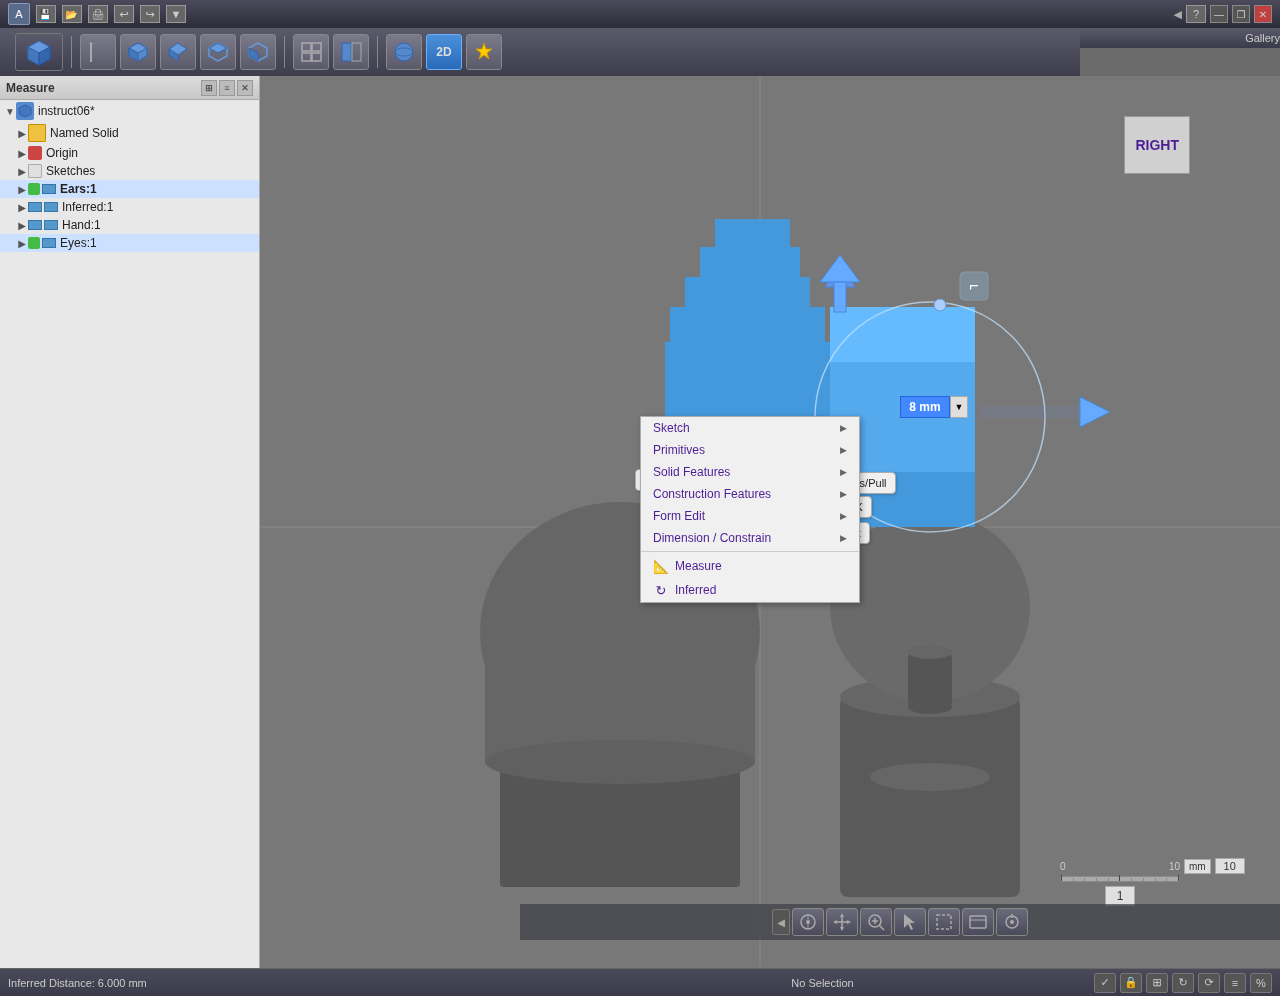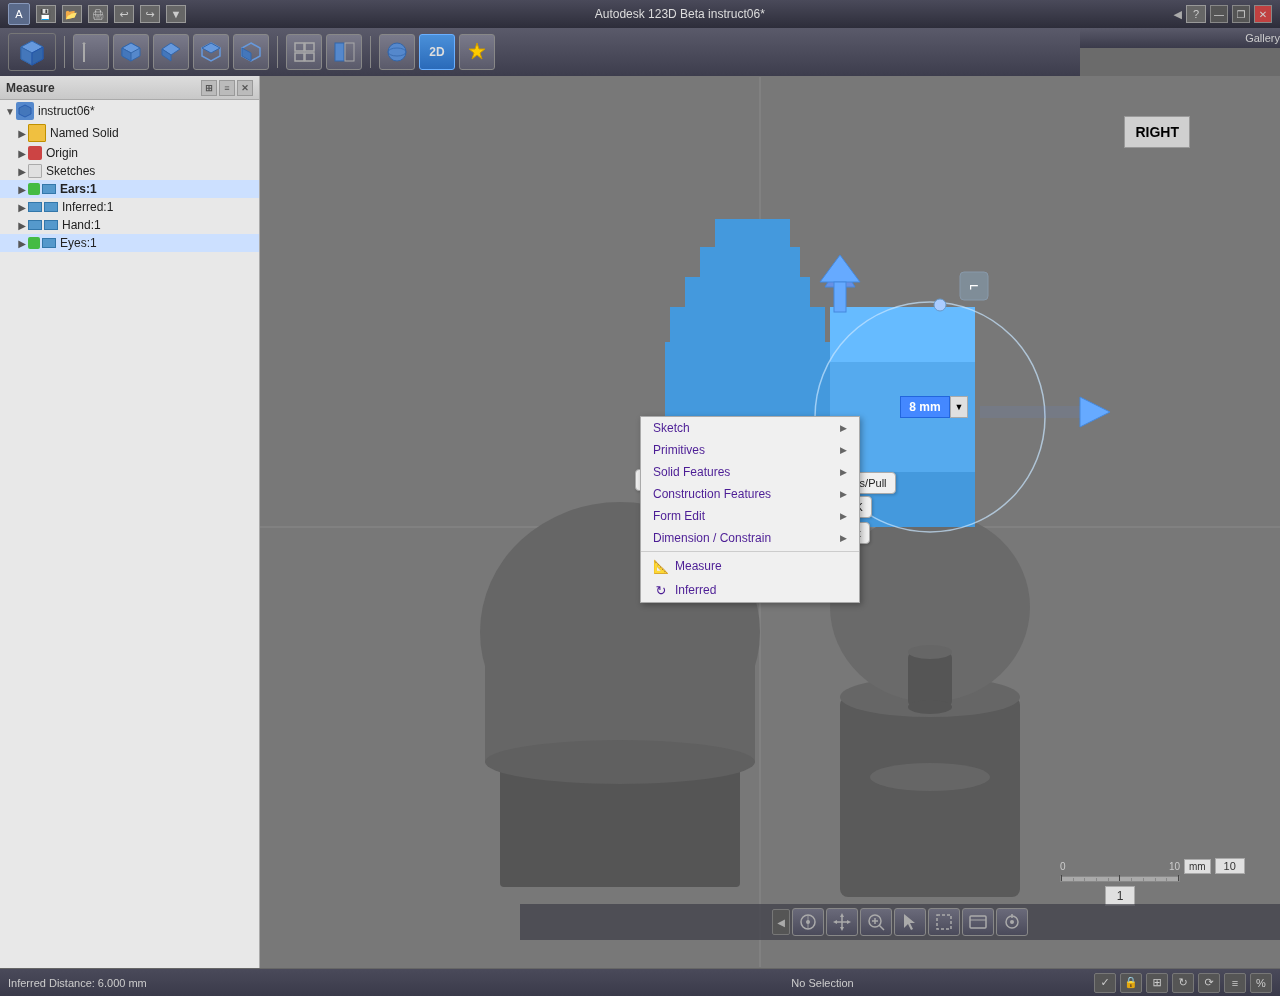--- a/index.html
+++ b/index.html
@@ -21,21 +21,21 @@
       position: absolute; top: 28px; right: 0; width: 200px; height: 20px;
       background: linear-gradient(to bottom, #5a5a6a, #3a3a4a);
       display: flex; align-items: center; justify-content: flex-end; 
       color: #ccc; font-size: 11px; cursor: pointer;
     }
 
     
     #toolbar {
       position: absolute; top: 28px; left: 0; right: 200px; height: 48px;
       background: linear-gradient(to bottom, #5a5a6a, #3d3d4d);
-      display: flex; align-items: center; padding: 0 8px; gap: 4px;
+      display: flex; align-items: center; padding: 0 15px; gap: 4px;
     }
     .toolbar-btn {
       width: 36px; height: 36px; background: linear-gradient(to bottom, #7a7a8a, #5a5a6a);
       border: 1px solid #888; border-radius: 3px; display: flex; align-items: center;
       justify-content: center; cursor: pointer; color: #ddd; font-size: 16px;
     }
     .toolbar-btn.active { background: linear-gradient(to bottom, #4a90d9, #2a6ab9); border-color: #6ab0ff; }
     .toolbar-divider { width: 1px; height: 32px; background: #888; margin: 0 4px; }
     #toolbar-home { background: linear-gradient(to bottom, #5a5a6a, #3d3d4d); border: none; width: 48px; height: 40px; border-radius: 4px; }
 
@@ -65,21 +65,21 @@
 
     
     #viewport {
       position: absolute; top: 76px; left: 260px; right: 0; bottom: 28px;
       background: #787878; overflow: hidden;
     }
 
     
     #view-label-right {
       position: absolute; top: 40px; right: 90px; background: #d0d0d0;
-      border: 1px solid #999; padding: 7px 10px; font-size: 14px; font-weight: bold; color: #000000;
+      border: 1px solid #999; padding: 20px 10px; font-size: 14px; font-weight: bold; color: #4c1d95;
     }
 
     
     #context-menu {
       position: absolute; top: 340px; left: 380px; background: #f0f0f0;
       border: 1px solid #aaa; box-shadow: 2px 2px 6px rgba(0,0,0,0.3);
       min-width: 220px; z-index: 100;
     }
     .ctx-item {
       padding: 4px 12px; cursor: pointer; display: flex; align-items: center;
@@ -184,21 +184,20 @@
 <div id="titlebar">
   <div style="display:flex;align-items:center;gap:6px;">
     <div style="width:22px;height:22px;background:#5a6a8a;border:1px solid #8899bb;border-radius:2px;display:flex;align-items:center;justify-content:center;color:#fff;font-size:11px;">A</div>
     <div style="width:20px;height:18px;background:#666;border:1px solid #999;display:flex;align-items:center;justify-content:center;font-size:10px;color:#ccc;">💾</div>
     <div style="width:20px;height:18px;background:#666;border:1px solid #999;display:flex;align-items:center;justify-content:center;font-size:10px;color:#ccc;">📂</div>
     <div style="width:20px;height:18px;background:#666;border:1px solid #999;display:flex;align-items:center;justify-content:center;font-size:10px;color:#ccc;">🖨</div>
     <div style="width:20px;height:18px;background:#666;border:1px solid #999;display:flex;align-items:center;justify-content:center;font-size:11px;color:#ccc;">↩</div>
     <div style="width:20px;height:18px;background:#666;border:1px solid #999;display:flex;align-items:center;justify-content:center;font-size:11px;color:#ccc;">↪</div>
     <div style="width:20px;height:18px;background:#666;border:1px solid #999;display:flex;align-items:center;justify-content:center;font-size:11px;color:#ccc;">▼</div>
   </div>
-  <div class="title">Autodesk 123D Beta   instruct06*</div>
   <div style="display:flex;align-items:center;gap:4px;">
     <div style="color:#aaa;font-size:11px;">◀</div>
     <div style="width:20px;height:18px;background:#666;border:1px solid #999;display:flex;align-items:center;justify-content:center;font-size:11px;color:#ccc;">?</div>
     <div class="win-controls">
       <div class="win-btn">—</div>
       <div class="win-btn">❐</div>
       <div class="win-btn close">✕</div>
     </div>
   </div>
 </div>

